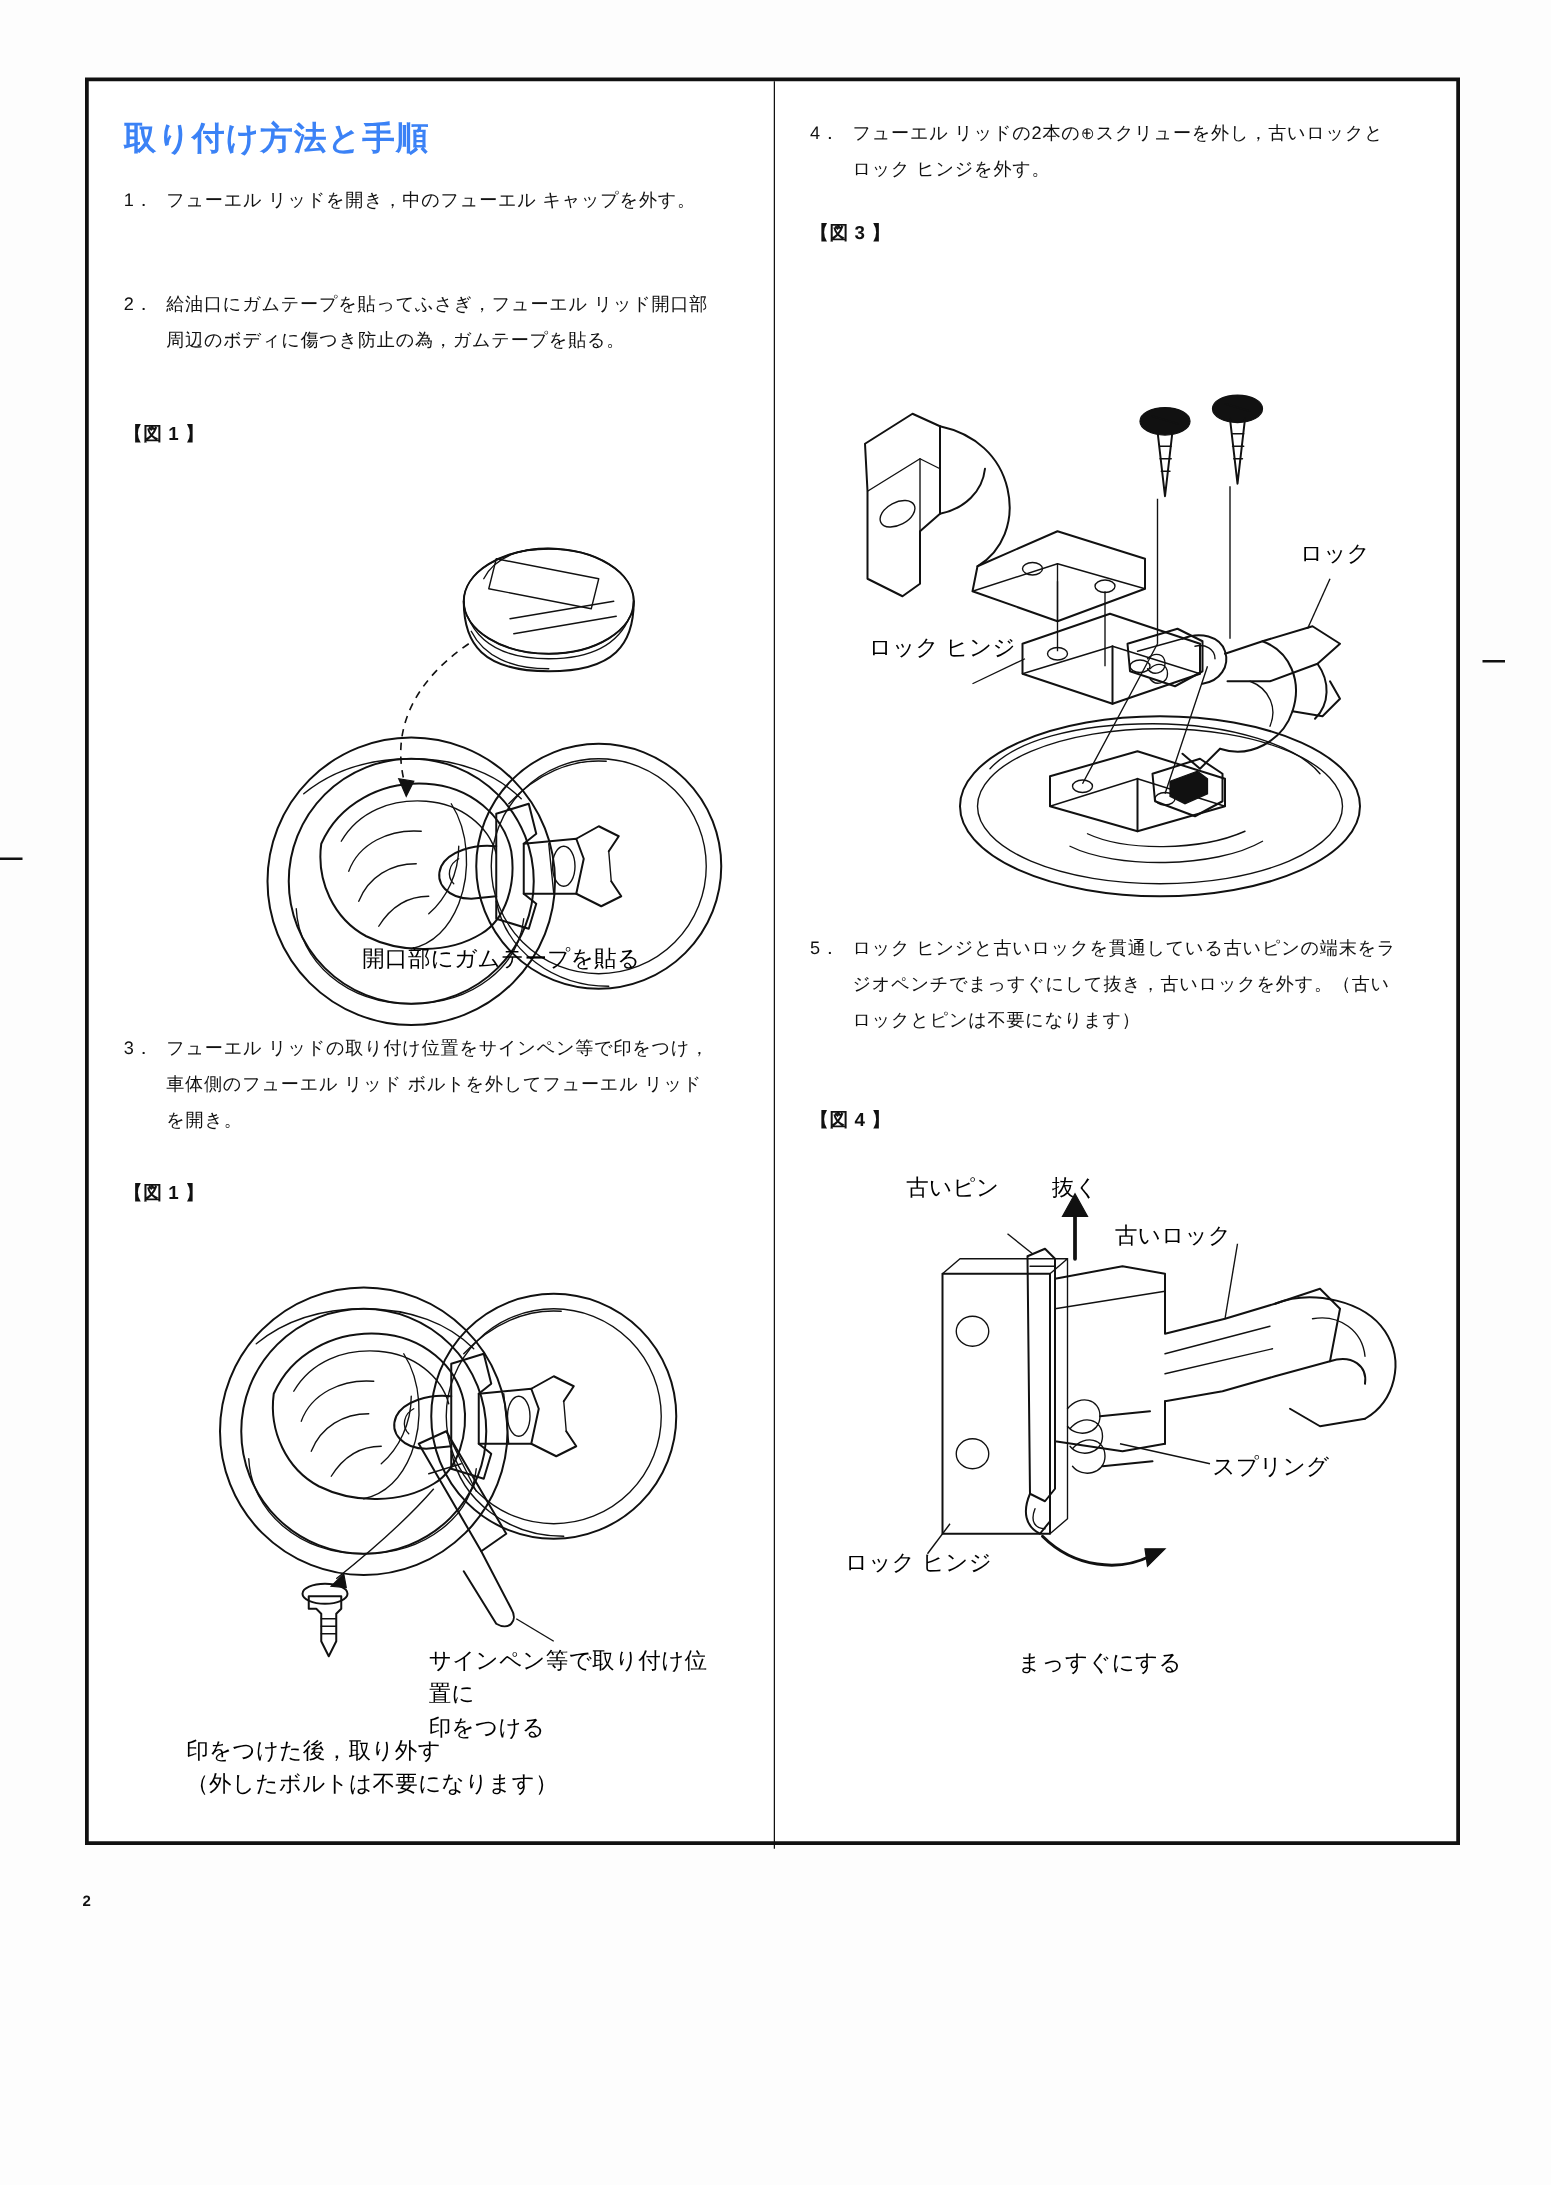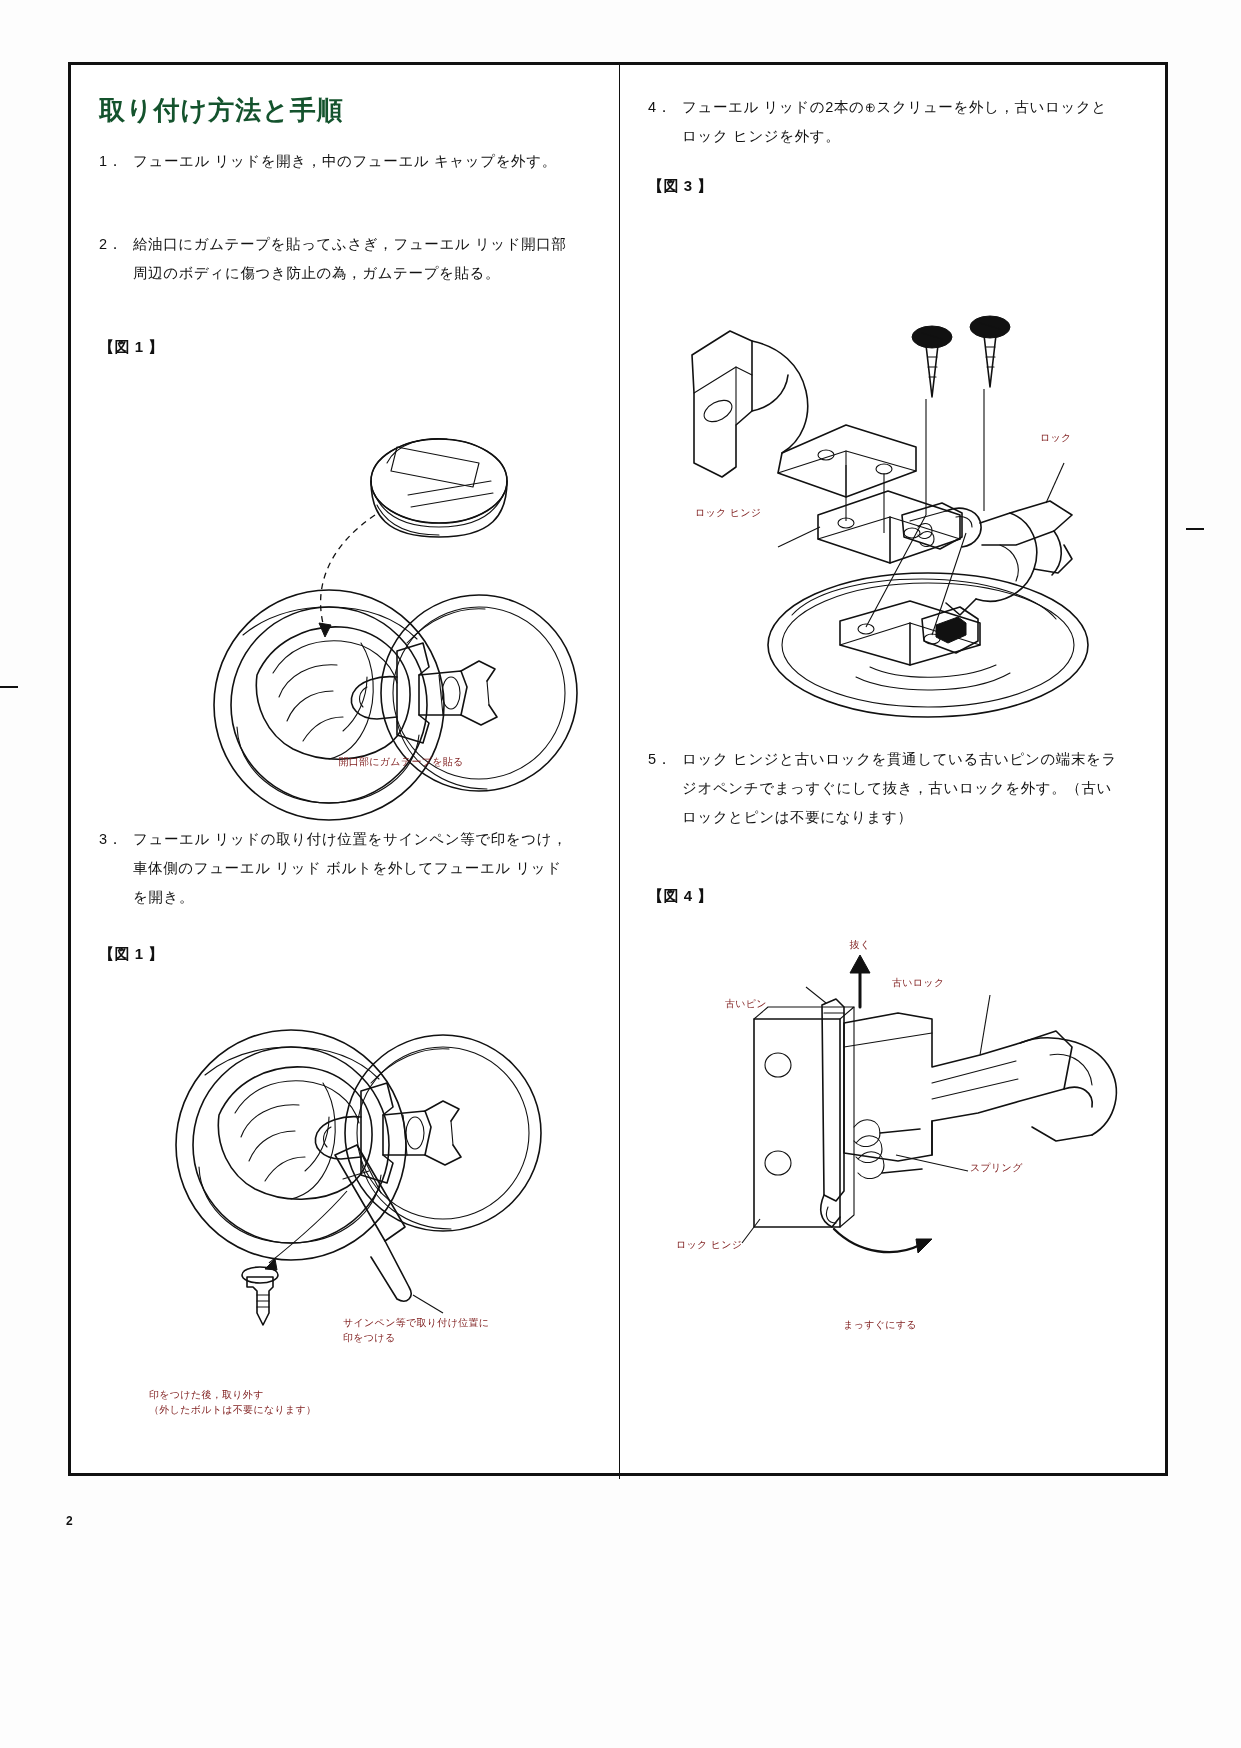--- a/index.html
+++ b/index.html
@@ -47,21 +47,21 @@
   .col-left  { left: 0px;   width: 548px;  height: 1414px; }
   .col-right { left: 549px; width: 550px;  height: 1414px; }
 
   .title {
     position: absolute;
     left: 28px;
     top: 28px;
     font-size: 26px;
     font-weight: bold;
     letter-spacing: 1px;
-    color: #14532d;
+    color: #3b82f6;
   }
 
   .step {
     position: absolute;
     font-size: 14.5px;
     line-height: 2.0;
     letter-spacing: 0.6px;
     color: #111;
     width: 470px;
   }
@@ -76,24 +76,24 @@
   }
   .figlabel {
     position: absolute;
     font-size: 15px;
     font-weight: bold;
     letter-spacing: 0.5px;
     color: #111;
   }
   .caption {
     position: absolute;
-    font-size: 10px;
+    font-size: 18px;
     line-height: 1.5;
     letter-spacing: 0.3px;
-    color: #7f1d1d;
+    color: #000000;
     white-space: pre-line;
   }
   .caption.center { text-align: center; }
 
   .figbox {
     position: absolute;
   }
   .pageno {
     position: absolute;
     left: 66px;
@@ -404,21 +404,21 @@
             <path class="fillblk" d="M212 284 l-14 14 l-2 -14 z"></path>
           </g>
 
           <path class="ln-lead" d="M106 48 L86 32"></path>
           <path class="ln-lead" d="M260 100 L270 40"></path>
           <path class="ln-lead" d="M40 264 L22 288"></path>
         </svg>
       </div>
 
       <div class="caption center" style="left:200px; top:872px; width:80px;">抜く</div>
-      <div class="caption" style="left:105px; top:931px;">古いピン</div>
+      <div class="caption" style="left:105px; top:872px;">古いピン</div>
       <div class="caption" style="left:272px; top:910px;">古いロック</div>
       <div class="caption" style="left:350px; top:1095px;">スプリング</div>
       <div class="caption" style="left:56px; top:1172px;">ロック ヒンジ</div>
       <div class="caption center" style="left:160px; top:1252px; width:200px;">まっすぐにする</div>
     </div>
   </div>
 
   <div class="pageno">2</div>
 </div>
 

